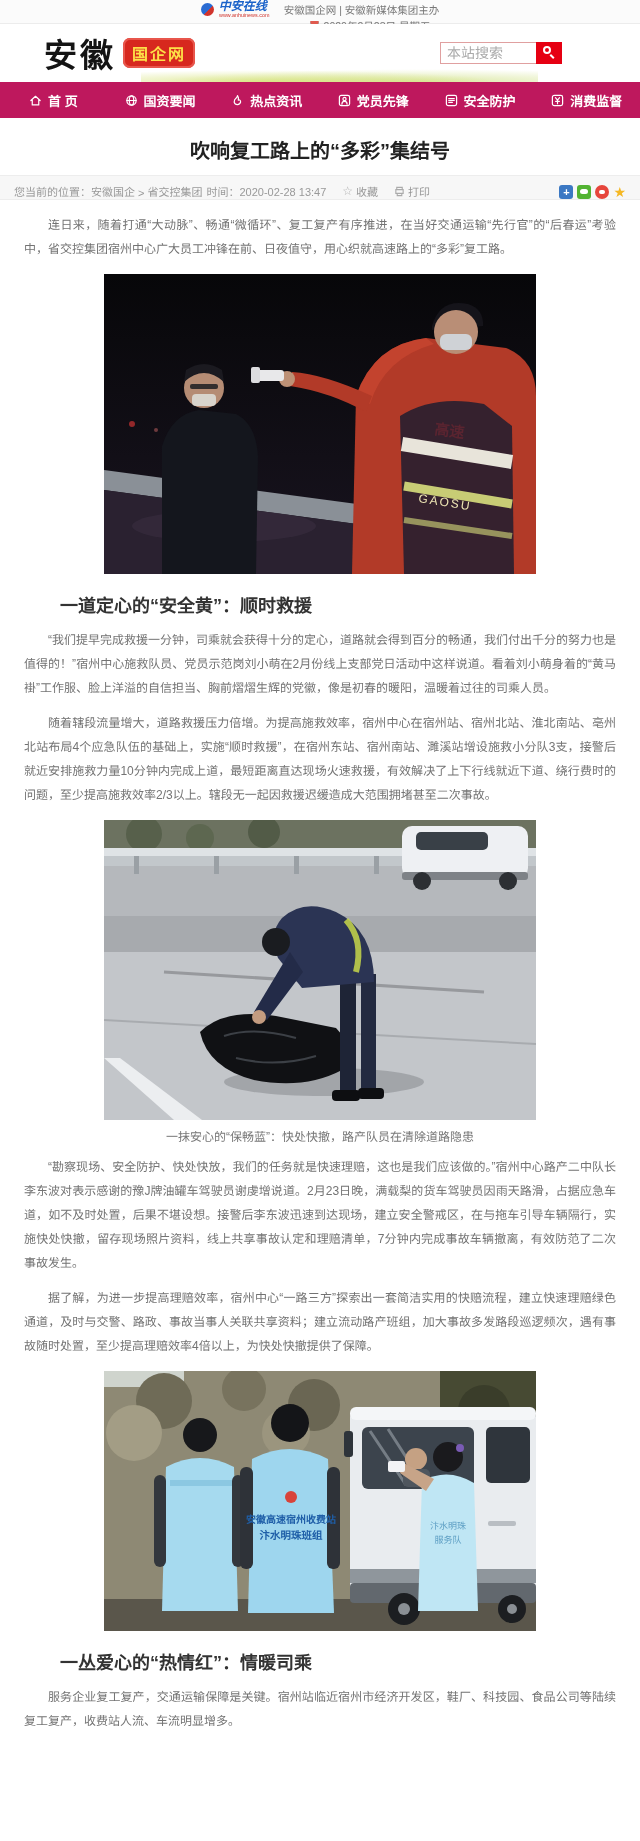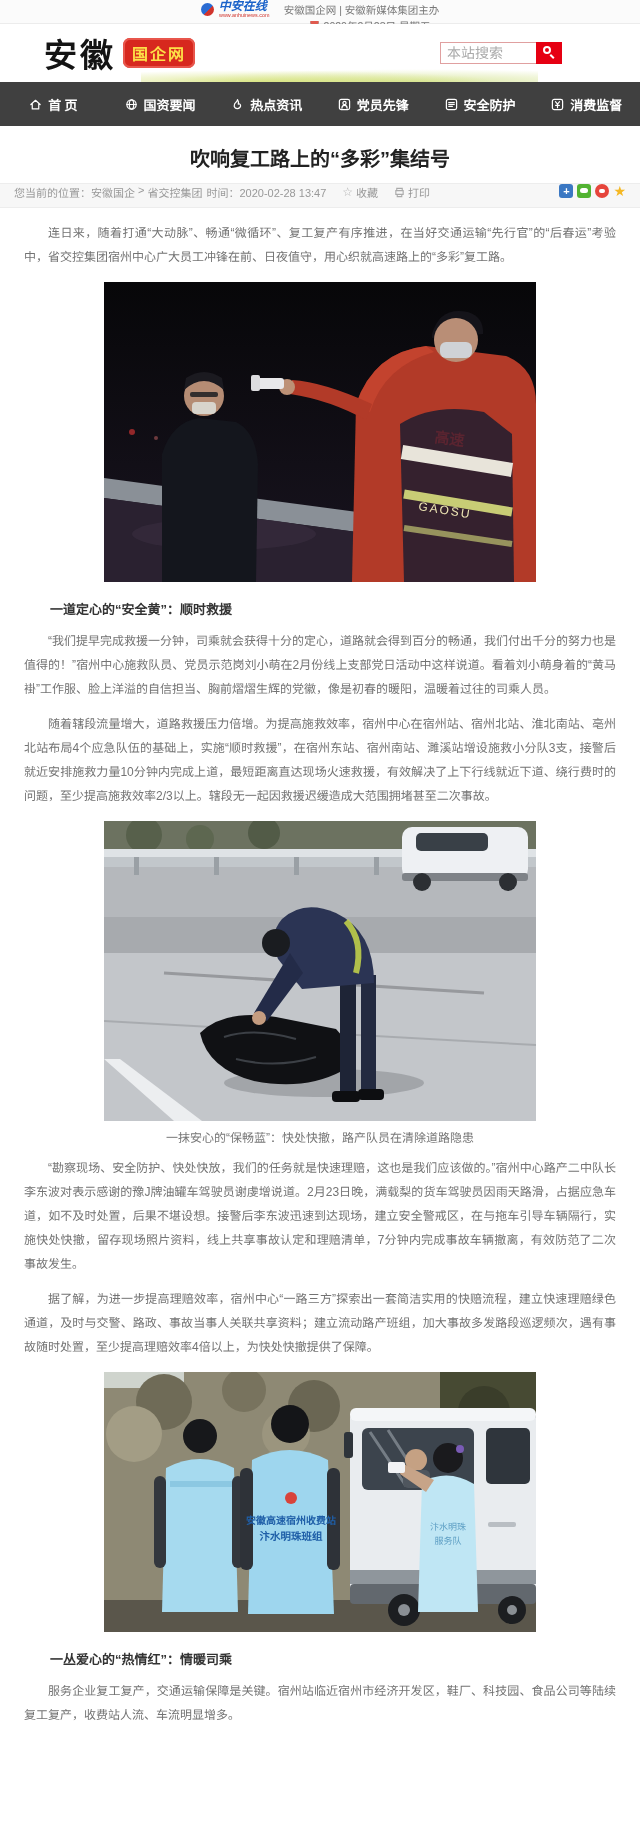--- a/index.html
+++ b/index.html
@@ -26,43 +26,43 @@
   .brand{display:flex;align-items:center;gap:7px;}
   .brand-black{font-family:"Liberation Serif","DejaVu Serif",serif;font-size:33px;font-weight:bold;color:#141414;letter-spacing:3px;}
   .brand-seal{background:#d7281e;color:#fde047;font-size:16px;font-weight:bold;font-family:"Liberation Serif","DejaVu Serif",serif;padding:3px 9px;border-radius:7px;box-shadow:0 0 0 2px #e8564c inset;letter-spacing:2px;}
   .search{margin-left:auto;display:flex;align-items:center;}
   .search-input{width:96px;height:22px;border:1px solid #e0a0a0;border-right:none;font-size:14px;padding:0 6px;color:#666;outline:none;box-sizing:border-box;}
   .search-input::placeholder{color:#aaa;}
   .search-btn{width:26px;height:22px;background:#e60012;border:none;cursor:pointer;position:relative;padding:0;}
   .mag{position:absolute;left:7px;top:4px;width:8px;height:8px;border:2px solid #fff;border-radius:50%;box-sizing:border-box;}
   .mag::after{content:"";position:absolute;left:6px;top:6px;width:5px;height:2px;background:#fff;transform:rotate(45deg);transform-origin:0 0;}
   
-  .nav{background:#404040;display:flex;height:44px;font-family:Liberation Serif, serif;}
+  .nav{background:#be185d;display:flex;height:36px;}
   .nav-item{flex:1;display:flex;align-items:center;justify-content:center;gap:6px;color:#fff;font-size:13px;font-weight:bold;cursor:pointer;}
   .nav-item svg{width:13px;height:13px;stroke:#fff;fill:none;stroke-width:1.3;stroke-linecap:round;stroke-linejoin:round;}
   
   .page-title{text-align:center;font-size:20px;font-weight:bold;color:#222;margin:17px 0 11px;}
-  .breadcrumb{background:#f7f7f7;border-top:1px solid #ededed;border-bottom:1px solid #ededed;height:25px;display:flex;align-items:flex-start;font-size:11px;color:#999;padding:0 14px;box-sizing:border-box;}
+  .breadcrumb{background:#f7f7f7;border-top:1px solid #ededed;border-bottom:1px solid #ededed;height:25px;display:flex;align-items:flex-end;font-size:11px;color:#999;padding:0 14px;box-sizing:border-box;}
   .bc-link{color:#999;cursor:pointer;}
   .bc-sep{margin:0 3px;}
   .bc-time{margin-left:4px;}
   .bc-act{margin-left:16px;display:flex;align-items:center;gap:3px;cursor:pointer;color:#999;}
   .star-glyph{color:#b5b5b5;font-size:12px;}
   .print-svg{width:11px;height:11px;stroke:#aaa;fill:none;stroke-width:1.2;}
   .share{margin-left:auto;display:flex;align-items:center;gap:4px;}
   .share-plus{width:14px;height:14px;background:#3b78c3;border-radius:3px;color:#fff;font-weight:bold;font-size:11px;line-height:14px;text-align:center;cursor:pointer;}
   .share-wechat{width:14px;height:14px;background:#52b332;border-radius:3px;position:relative;cursor:pointer;}
   .share-wechat::after{content:"";position:absolute;left:3px;top:4px;width:8px;height:5px;background:#fff;border-radius:3px;}
   .share-weibo{width:14px;height:14px;background:#e6453c;border-radius:50%;position:relative;cursor:pointer;}
   .share-weibo::after{content:"";position:absolute;left:4px;top:5px;width:6px;height:4px;background:#fff;border-radius:2px;}
   .share-qzone{color:#f5b824;font-size:14px;line-height:14px;cursor:pointer;}
   
   .content{padding:2px 24px 20px;}
   .content p{font-size:12px;color:#737373;line-height:24px;text-indent:2em;margin:11px 0;text-align:justify;}
-  .sec-heading{font-size:13px;font-weight:bold;color:#333;margin:17px 0 2px;text-indent:2em;}
+  .sec-heading{font-size:18px;font-weight:bold;color:#333;margin:17px 0 2px;text-indent:2em;}
   figure{margin:13px auto 4px;width:432px;padding:0;}
   figure svg{display:block;width:432px;height:auto;}
   .caption{text-align:center;font-size:12px;color:#777;margin:7px 0 3px;}
 </style>
 </head>
 <body>
 
 <div class="topbar">
   <div class="topbar-brand">
     <span class="logo-swirl"></span>

